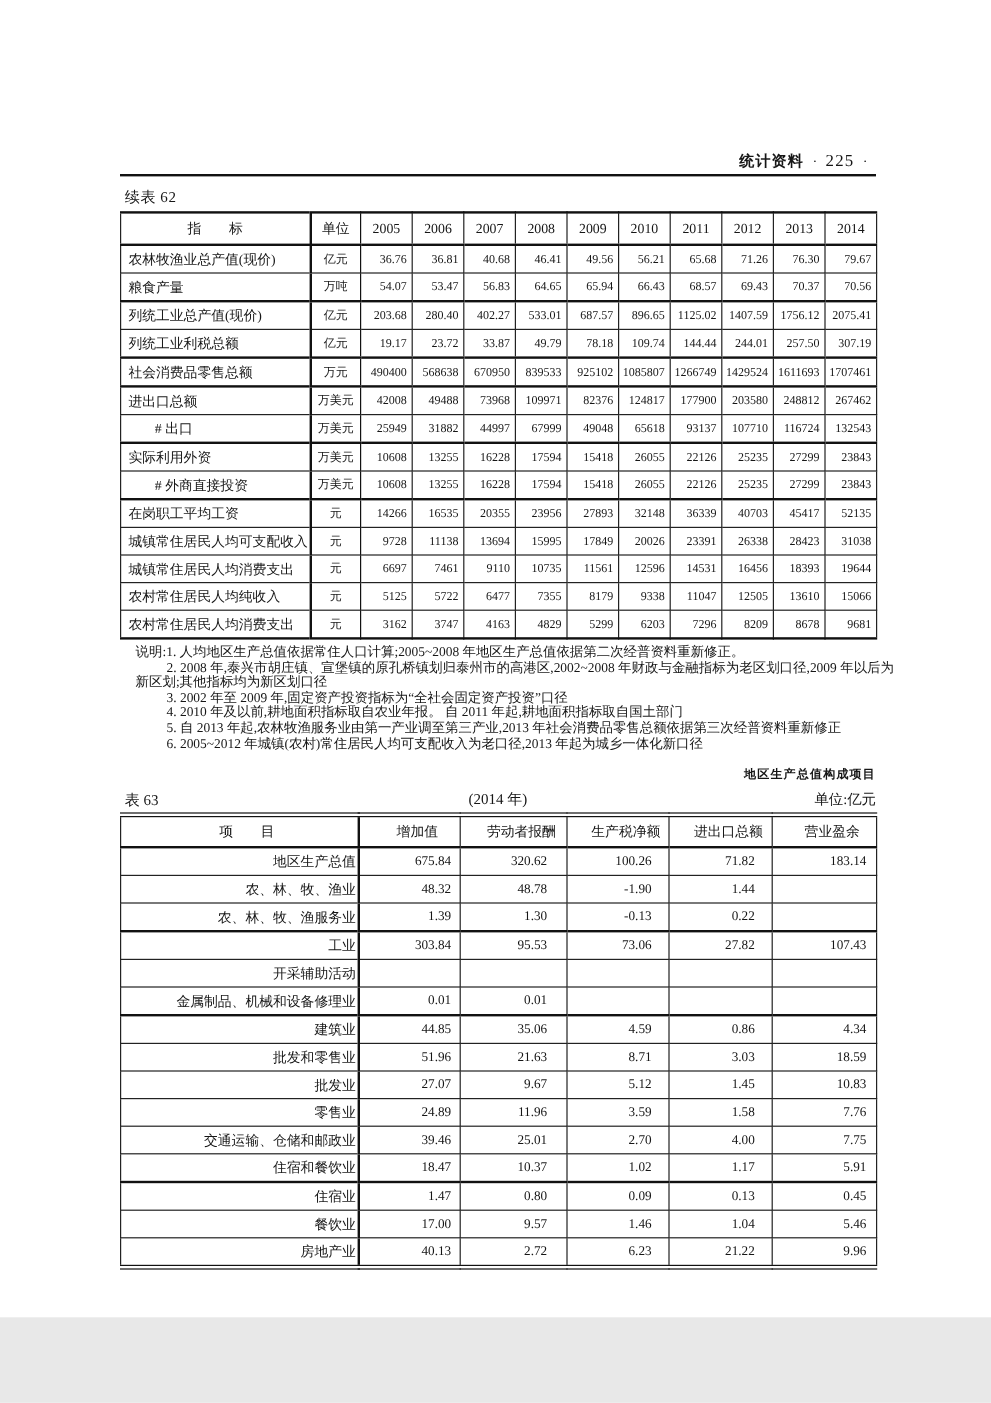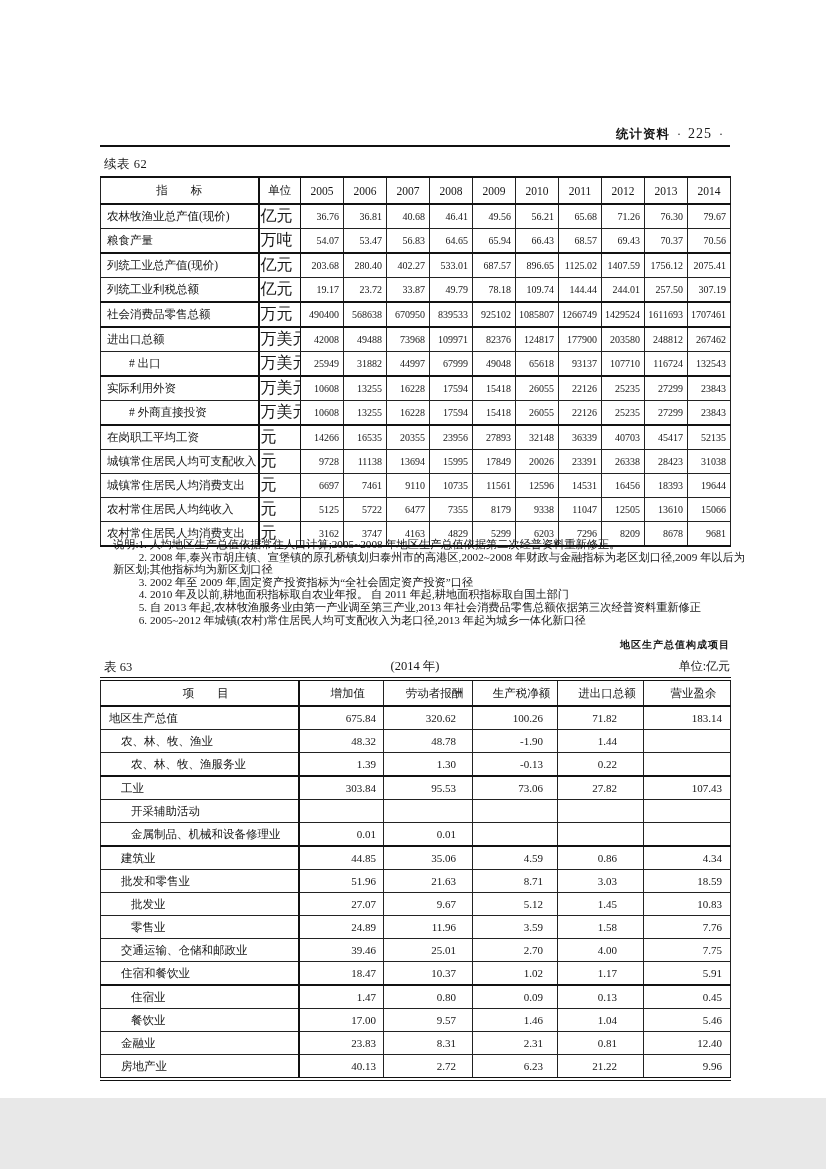--- a/index.html
+++ b/index.html
@@ -18,21 +18,21 @@
   .caption62{position:absolute;top:156px;left:104px;font-size:12.5px;letter-spacing:.5px;}
   table{border-collapse:collapse;table-layout:fixed;}
   .t62{position:absolute;top:176px;left:100px;width:630px;
        border-top:2.5px solid #111;border-bottom:2.2px solid #111;
        border-left:1.6px solid #111;border-right:1.6px solid #111;}
   .t62 th,.t62 td{border:1px solid #222;overflow:hidden;white-space:nowrap;}
   .t62 thead th{height:23px;font-weight:normal;font-size:11.5px;text-align:center;border-bottom:2px solid #111;}
   .t62 td{height:20px;font-size:10px;}
   .t62 td.lbl{font-size:11.5px;text-align:left;padding-left:6px;}
   .t62 td.lbl.ind1{padding-left:28px;}
-  .t62 td.unit{font-size:16px;text-align:left;}
+  .t62 td.unit{font-size:10px;text-align:center;}
   .t62 td.num{text-align:right;padding-right:4px;}
   .t62 th:nth-child(1),.t62 td:nth-child(1){border-right:2px solid #111;}
   .t62 th:nth-child(2),.t62 td:nth-child(2){border-right:1.8px solid #111;}
   .t62 tr.gs td{border-top:2.2px solid #111;}
   .c-lbl{width:158px}.c-unit{width:42px}.c-yr{width:43px}
   
   .notes{position:absolute;top:538px;left:113px;width:632px;font-size:11.2px;
          line-height:12.6px;text-align:justify;}
   .notes p{margin:0;text-indent:2.3em;}
   .notes p:first-child{text-indent:0;}
@@ -44,28 +44,28 @@
   .t63-unit{position:absolute;top:658px;left:100px;width:630px;text-align:right;font-size:12px;}
   
   .t63{position:absolute;top:677px;left:100px;width:630px;
        border-top:4px double #111;border-bottom:4px double #111;
        border-left:1.6px solid #111;border-right:1.6px solid #111;}
   .t63 th,.t63 td{border:1px solid #222;overflow:hidden;white-space:nowrap;}
   .t63 thead th{height:22px;font-weight:normal;font-size:11.5px;text-align:center;border-bottom:2px solid #111;padding-left:14px;}
   .t63 td{height:20px;font-size:11px;}
   .t63 th:nth-child(1),.t63 td:nth-child(1){border-right:2.2px solid #111;}
   .t63 th,.t63 td{border-left-width:1.6px;border-right-width:1.6px;}
-  .t63 td.lbl{font-size:11.5px;text-align:left;padding-left:8px;}
+  .t63 td.lbl{font-size:11.5px;text-align:right;padding-left:8px;}
   .t63 td.lbl.ind1{padding-left:20px;}
   .t63 td.lbl.ind2{padding-left:30px;}
   .t63 td.num{text-align:right;}
   .t63 td:nth-child(2){padding-right:7px;}
   .t63 td:nth-child(3){padding-right:16px;}
   .t63 td:nth-child(4){padding-right:14px;}
-  .t63 td:nth-child(5){padding-right:26px;}
+  .t63 td:nth-child(5){padding-right:14px;}
   .t63 td:nth-child(6){padding-right:8px;}
   .t63 tr.gs td{border-top:2.2px solid #111;}
   .d-lbl{width:198px}.d-c2{width:85px}.d-c3{width:89px}.d-c4{width:85px}.d-c5{width:86px}.d-c6{width:87px}
 </style>
 </head>
 <body>
 
 <div class="sheet">
 
   <div class="page-header">
@@ -446,28 +446,20 @@
         </tr>
         <tr>
           <td class="lbl ind2">餐饮业</td>
           <td class="num">17.00</td>
           <td class="num">9.57</td>
           <td class="num">1.46</td>
           <td class="num">1.04</td>
           <td class="num">5.46</td>
         </tr>
         <tr>
-          <td class="lbl ind1">金融业</td>
-          <td class="num">23.83</td>
-          <td class="num">8.31</td>
-          <td class="num">2.31</td>
-          <td class="num">0.81</td>
-          <td class="num">12.40</td>
-        </tr>
-        <tr>
           <td class="lbl ind1">房地产业</td>
           <td class="num">40.13</td>
           <td class="num">2.72</td>
           <td class="num">6.23</td>
           <td class="num">21.22</td>
           <td class="num">9.96</td>
         </tr>
       </tbody>
   </table>
 

